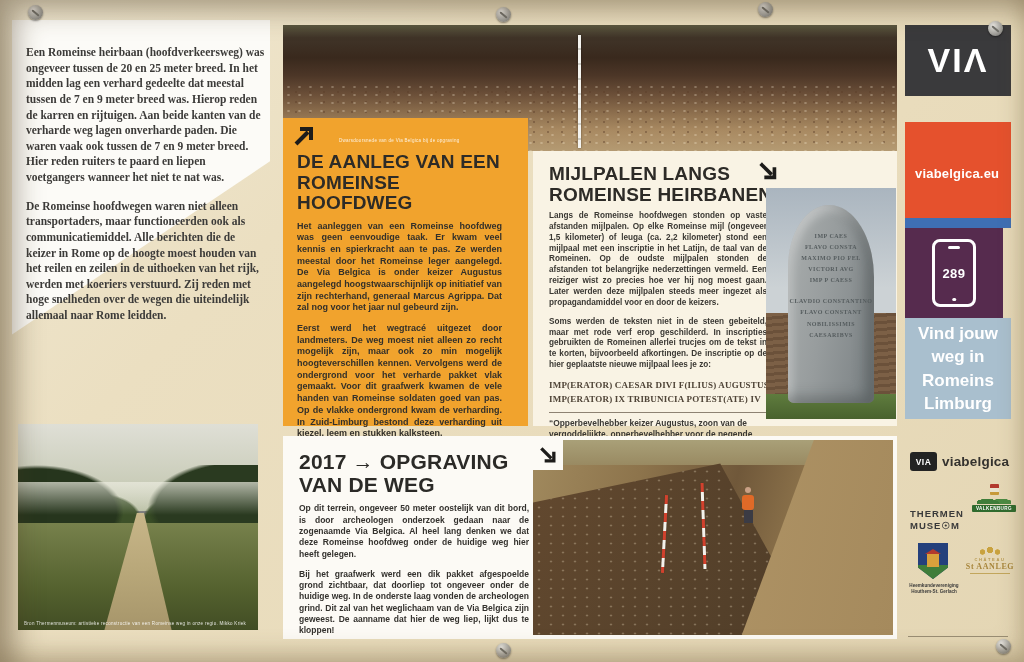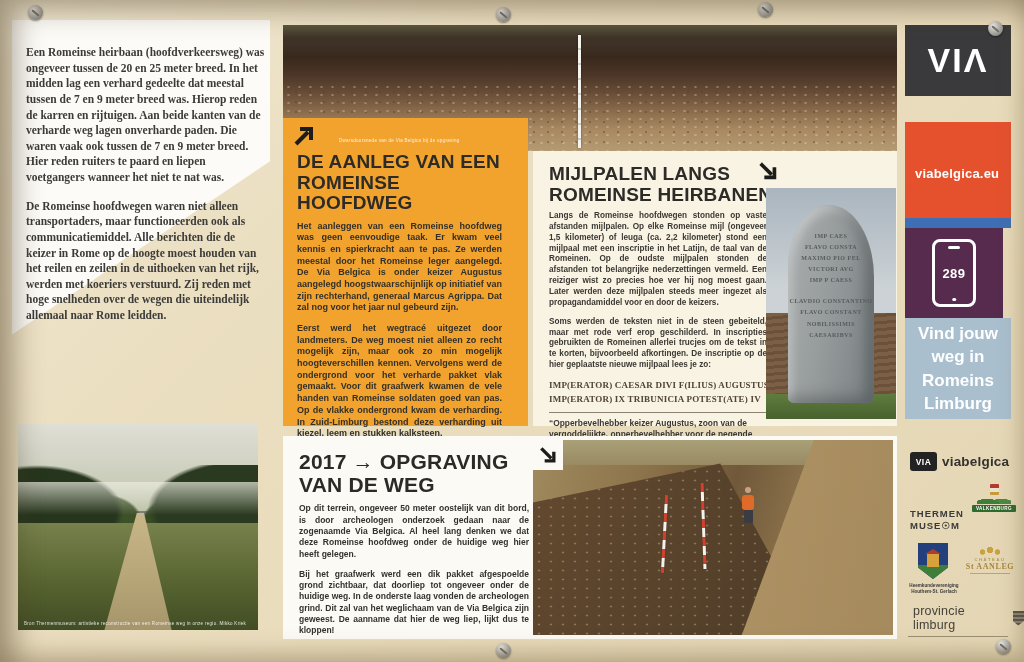--- a/index.html
+++ b/index.html
@@ -309,19 +309,15 @@
     <div>Houthem-St. Gerlach</div>
   </div>
 
   <div class="abs p-gerlach">
     <div class="p-ger-orn"></div>
     <div class="p-ger-small">CHÂTEAU</div>
     <div class="p-ger-name">St AANLEG</div>
     <div class="p-ger-line"></div>
   </div>
 
-  <div class="abs p-prov">
-    <span class="p-prov-label">provincie limburg</span>
-    <span class="p-arms"></span>
-  </div>
   <div class="abs p-line"></div>
 
 </div>
 
 </body></html>

